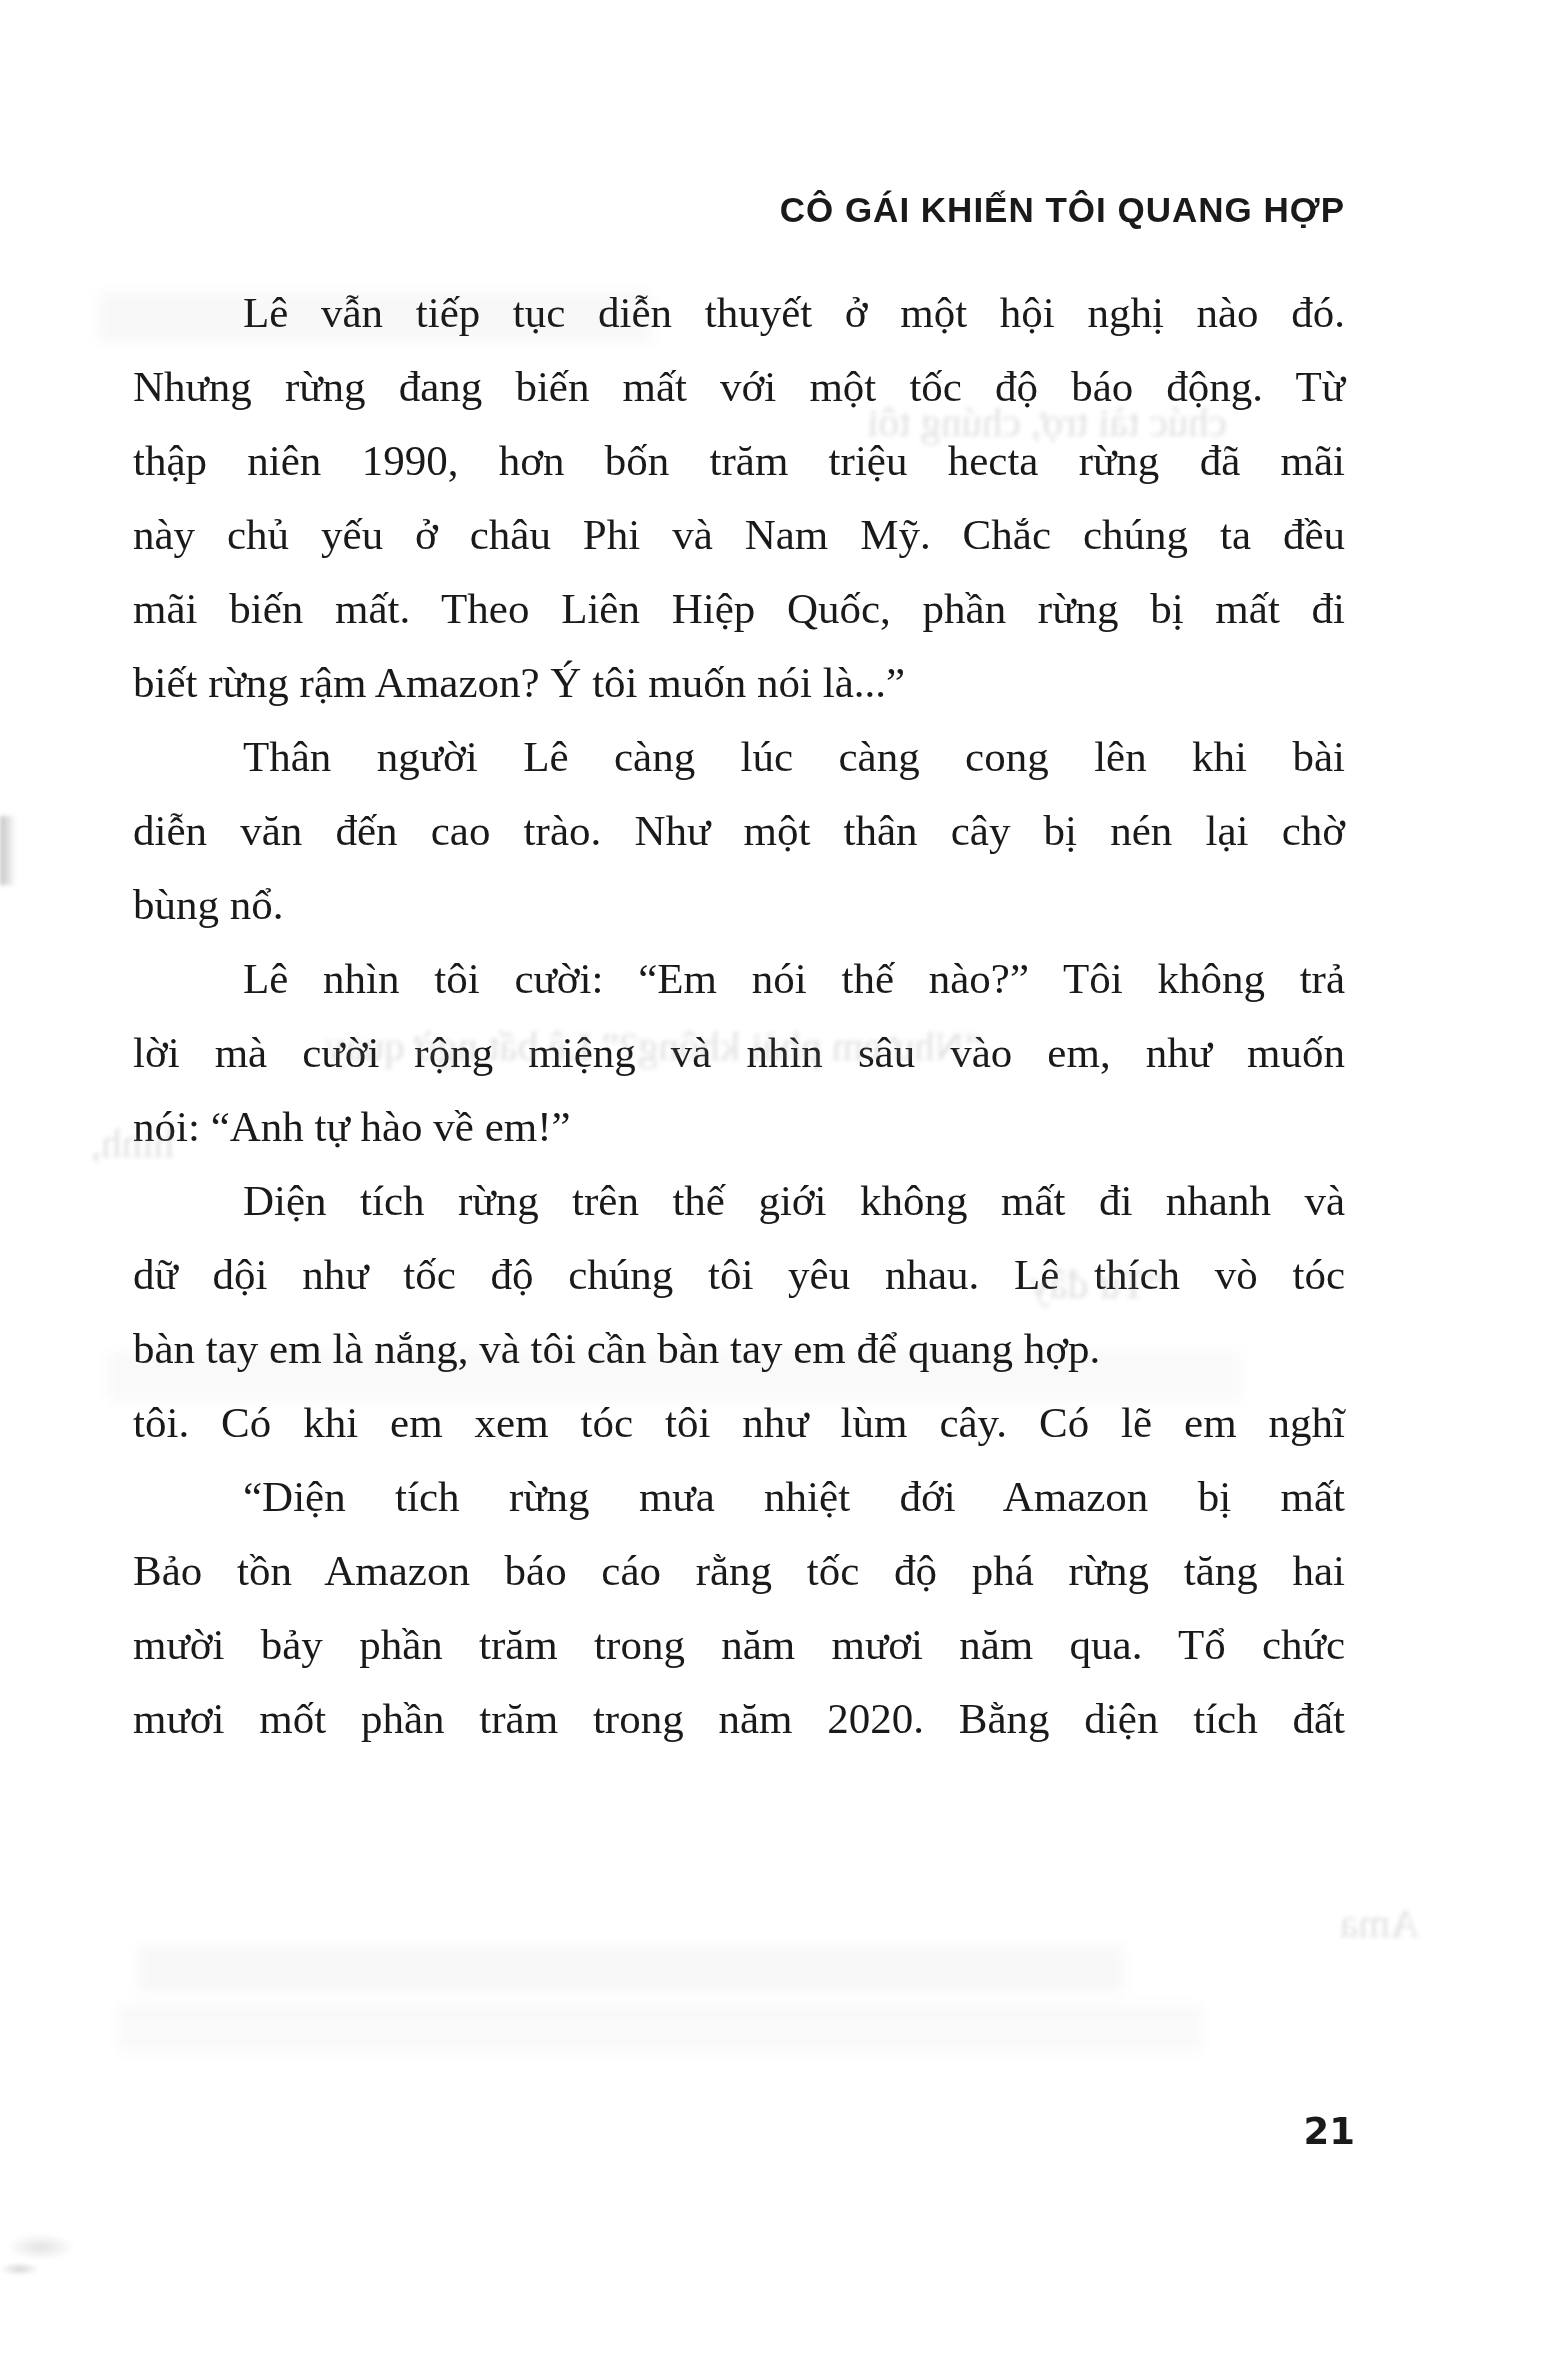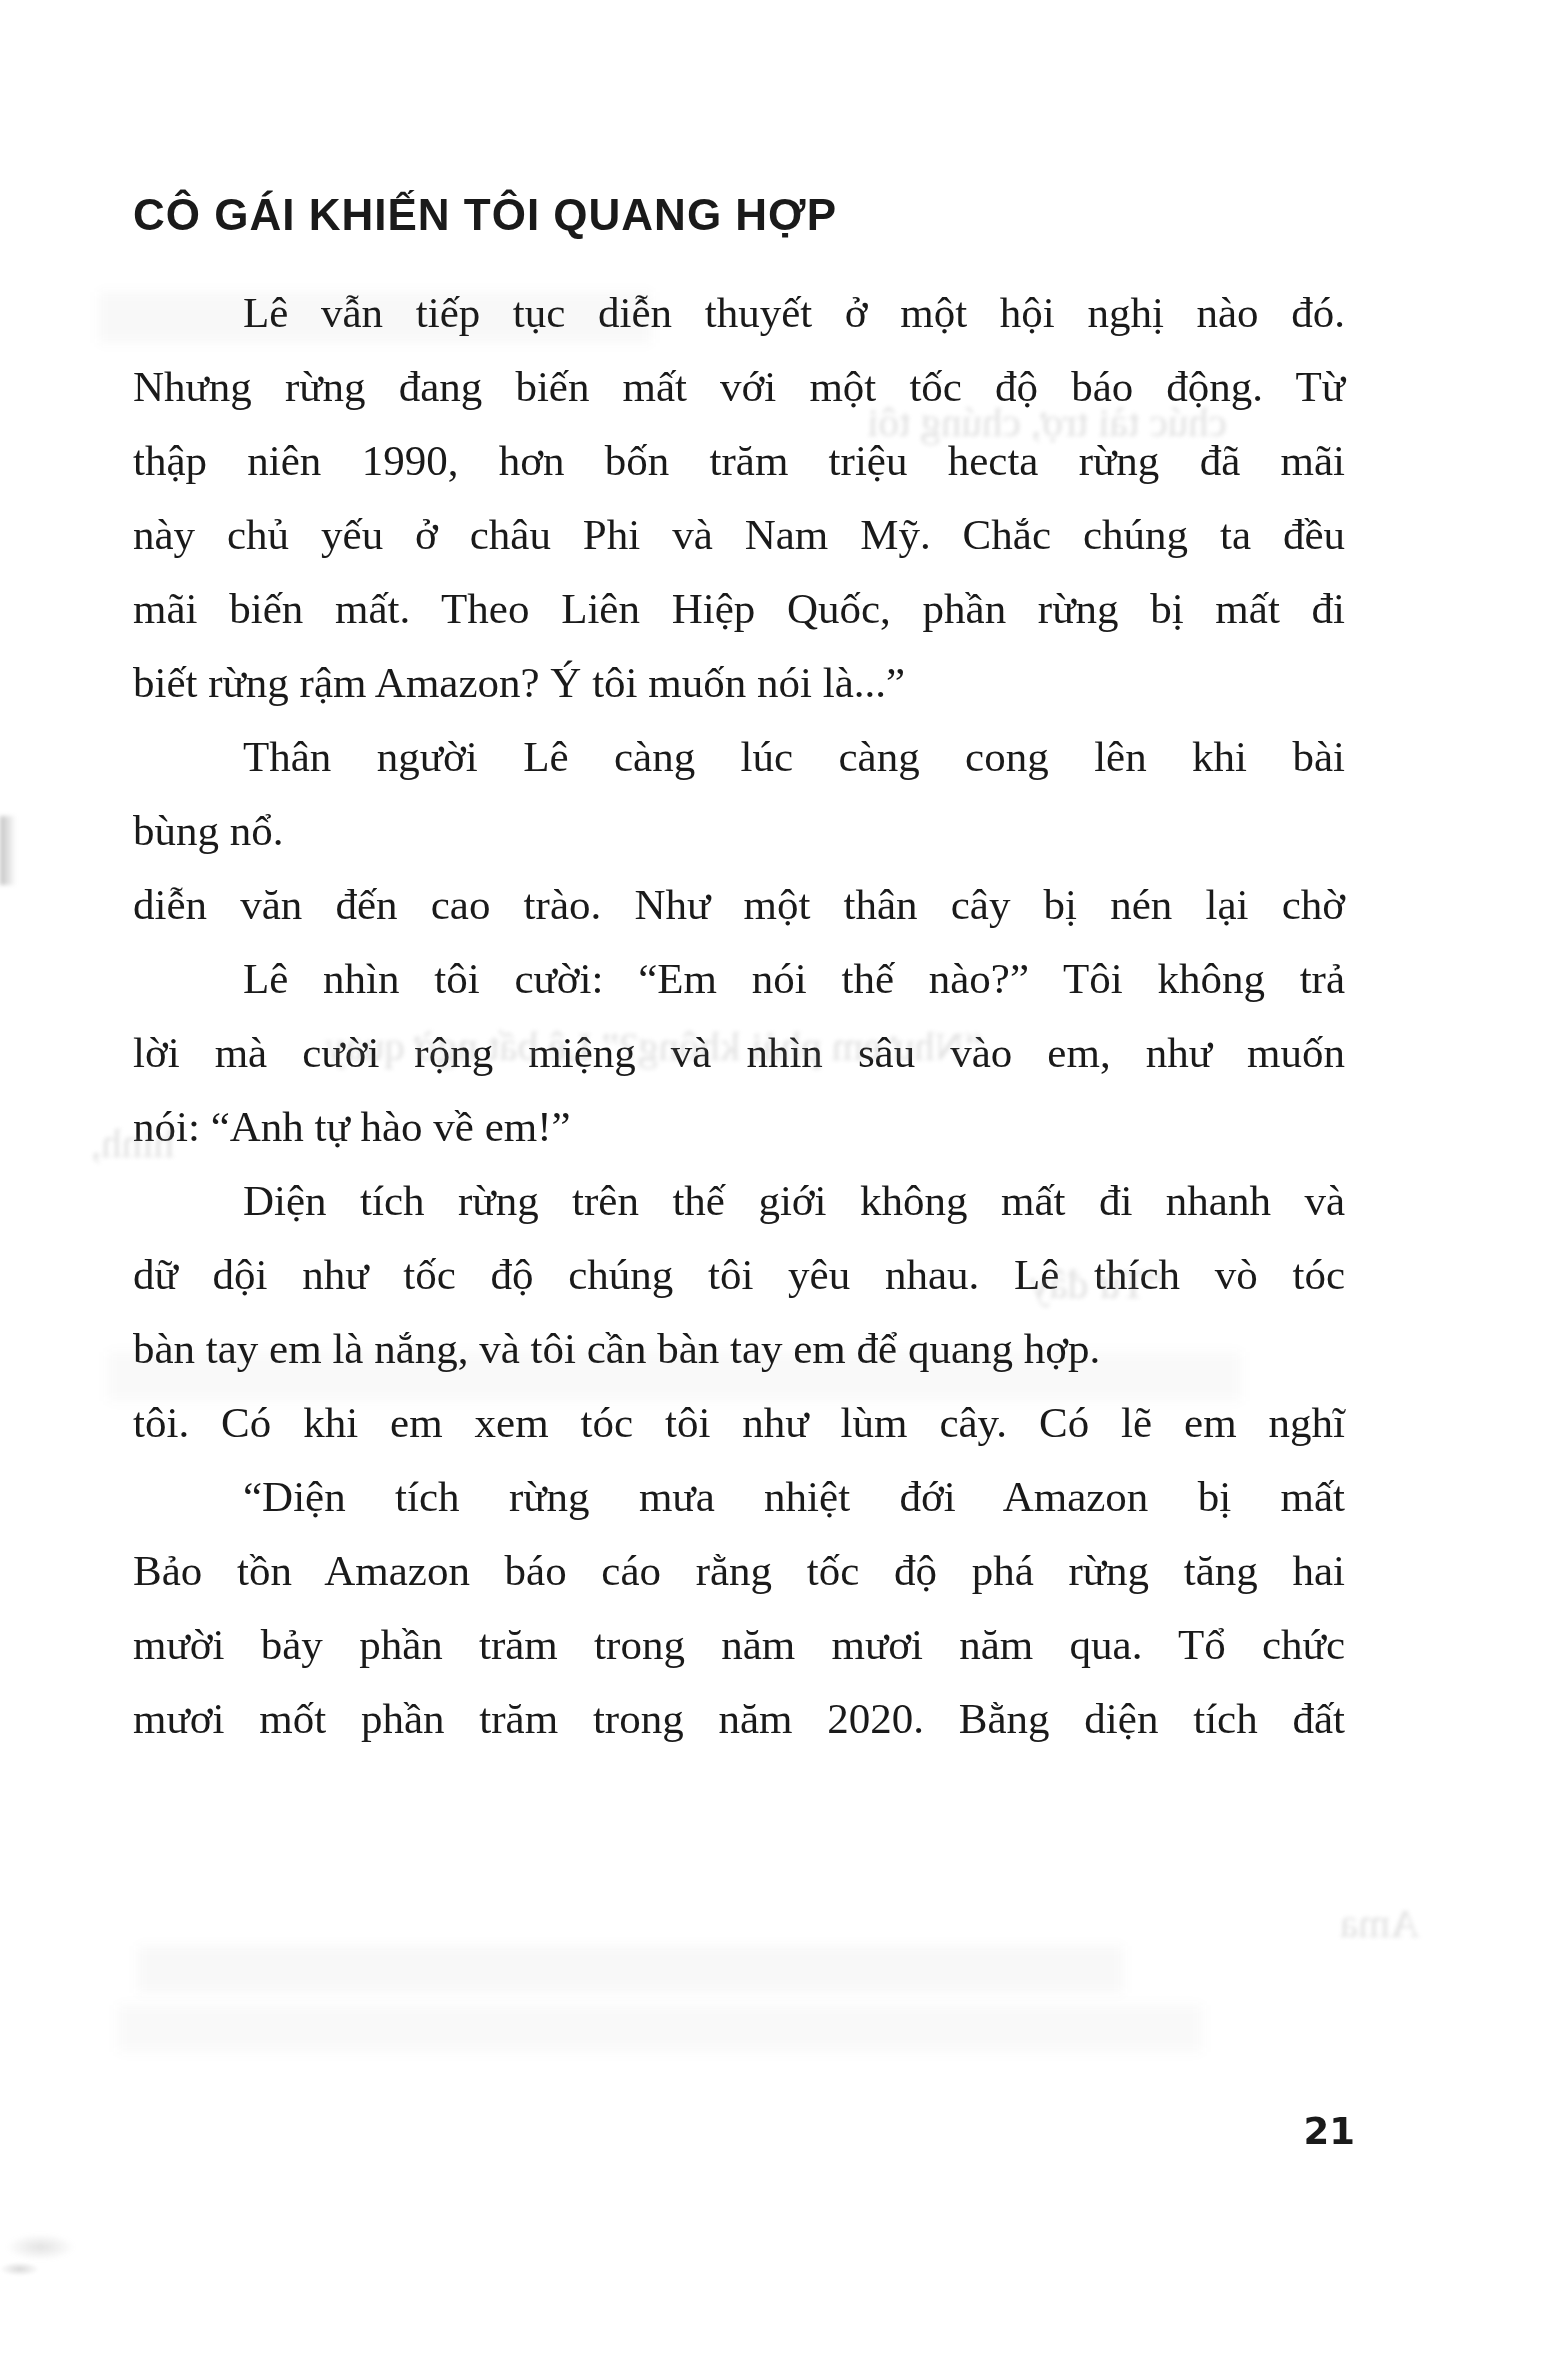--- a/index.html
+++ b/index.html
@@ -10,24 +10,24 @@
   }
   .page {
     position: relative;
     width: 1552px; height: 2368px;
     background: var(--paper, #ffffff);
     overflow: hidden;
   }
   .running-head {
     position: absolute;
     left: 133px; top: 190px; width: 1212px;
-    text-align: left;
+    text-align: right;
     font-family: "Liberation Sans", sans-serif;
     font-weight: 700;
-    font-size: 44px;
+    font-size: 35px;
     letter-spacing: 1px;
     color: var(--ink, #1a1a1a);
   }
   .body-text {
     position: absolute;
     left: 133px; top: 276px; width: 1212px;
     font-family: "Liberation Serif", serif;
     font-size: 43px;
     line-height: 74px;
     color: var(--ink, #1a1a1a);
@@ -83,22 +83,22 @@
   <div class="running-head">CÔ GÁI KHIẾN TÔI QUANG HỢP</div>
 
   <div class="body-text">
       <div class="line first">Lê vẫn tiếp tục diễn thuyết ở một hội nghị nào đó.</div>
       <div class="line">Nhưng rừng đang biến mất với một tốc độ báo động. Từ</div>
       <div class="line">thập niên 1990, hơn bốn trăm triệu hecta rừng đã mãi</div>
       <div class="line">này chủ yếu ở châu Phi và Nam Mỹ. Chắc chúng ta đều</div>
       <div class="line">mãi biến mất. Theo Liên Hiệp Quốc, phần rừng bị mất đi</div>
       <div class="line last">biết rừng rậm Amazon? Ý tôi muốn nói là...”</div>
       <div class="line first">Thân người Lê càng lúc càng cong lên khi bài</div>
+      <div class="line">diễn văn đến cao trào. Như một thân cây bị nén lại chờ</div>
       <div class="line last">bùng nổ.</div>
-      <div class="line">diễn văn đến cao trào. Như một thân cây bị nén lại chờ</div>
       <div class="line first">Lê nhìn tôi cười: “Em nói thế nào?” Tôi không trả</div>
       <div class="line">lời mà cười rộng miệng và nhìn sâu vào em, như muốn</div>
       <div class="line last">nói: “Anh tự hào về em!”</div>
       <div class="line first">Diện tích rừng trên thế giới không mất đi nhanh và</div>
       <div class="line">dữ dội như tốc độ chúng tôi yêu nhau. Lê thích vò tóc</div>
       <div class="line last">bàn tay em là nắng, và tôi cần bàn tay em để quang hợp.</div>
       <div class="line">tôi. Có khi em xem tóc tôi như lùm cây. Có lẽ em nghĩ</div>
       <div class="line first">“Diện tích rừng mưa nhiệt đới Amazon bị mất</div>
       <div class="line">Bảo tồn Amazon báo cáo rằng tốc độ phá rừng tăng hai</div>
       <div class="line">mười bảy phần trăm trong năm mươi năm qua. Tổ chức</div>

